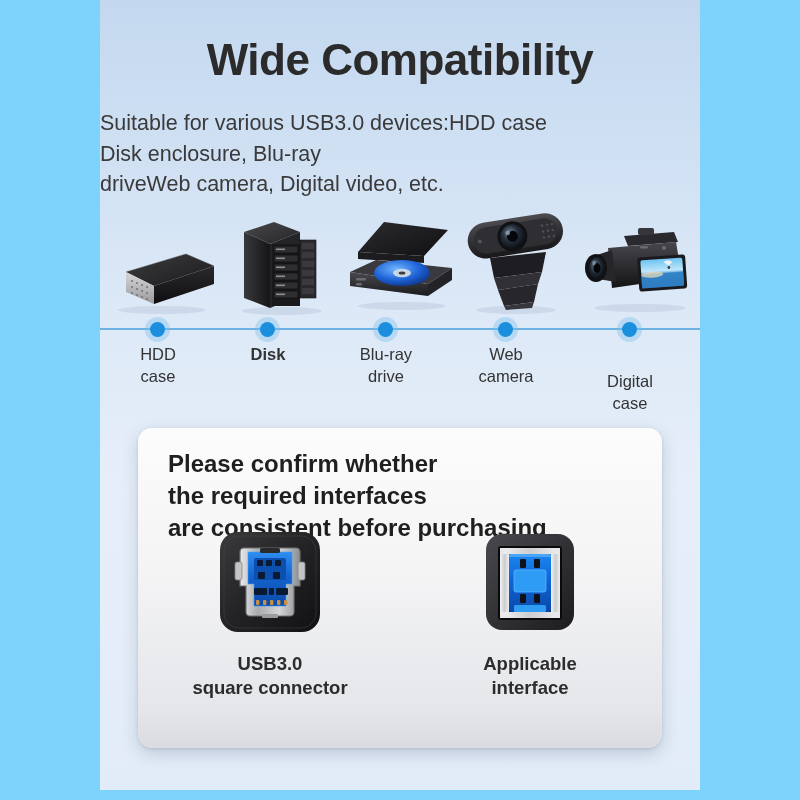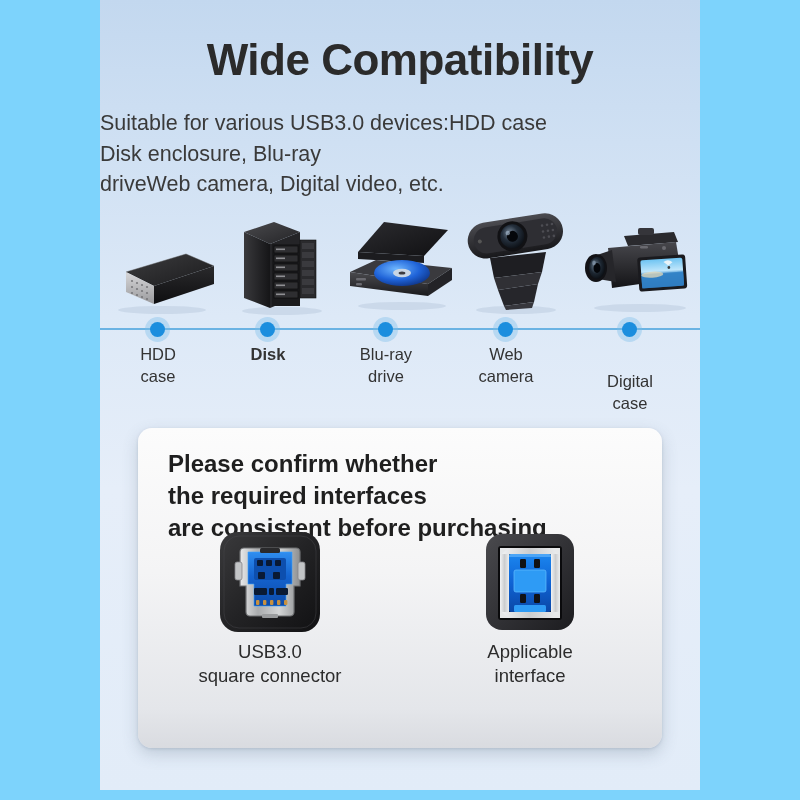--- a/index.html
+++ b/index.html
@@ -55,21 +55,21 @@
   }
   .card-title{
     position:absolute;left:0;top:20px;width:524px;text-align:left;
     font-size:24px;font-weight:bold;color:#1f1f1f;line-height:1.34;margin-left:30px;
   }
   .card-title div{white-space:nowrap;}
 
   .conn-wrap{position:absolute;left:0;top:100px;width:524px;height:200px;}
   .conn{position:absolute;top:0;width:200px;text-align:center;}
   .conn-caption{
-    font-size:18.5px;color:#2c2c2c;line-height:1.3;
+    margin-top:12px;font-size:18.5px;color:#2c2c2c;line-height:1.3;font-weight:bold;
   }
   .conn-caption span{display:block;white-space:nowrap;}
   .conn-img{display:inline-block;}
 </style>
 </head>
 <body>
 
 <div id="stage">
 
   <div class="panel"></div>

